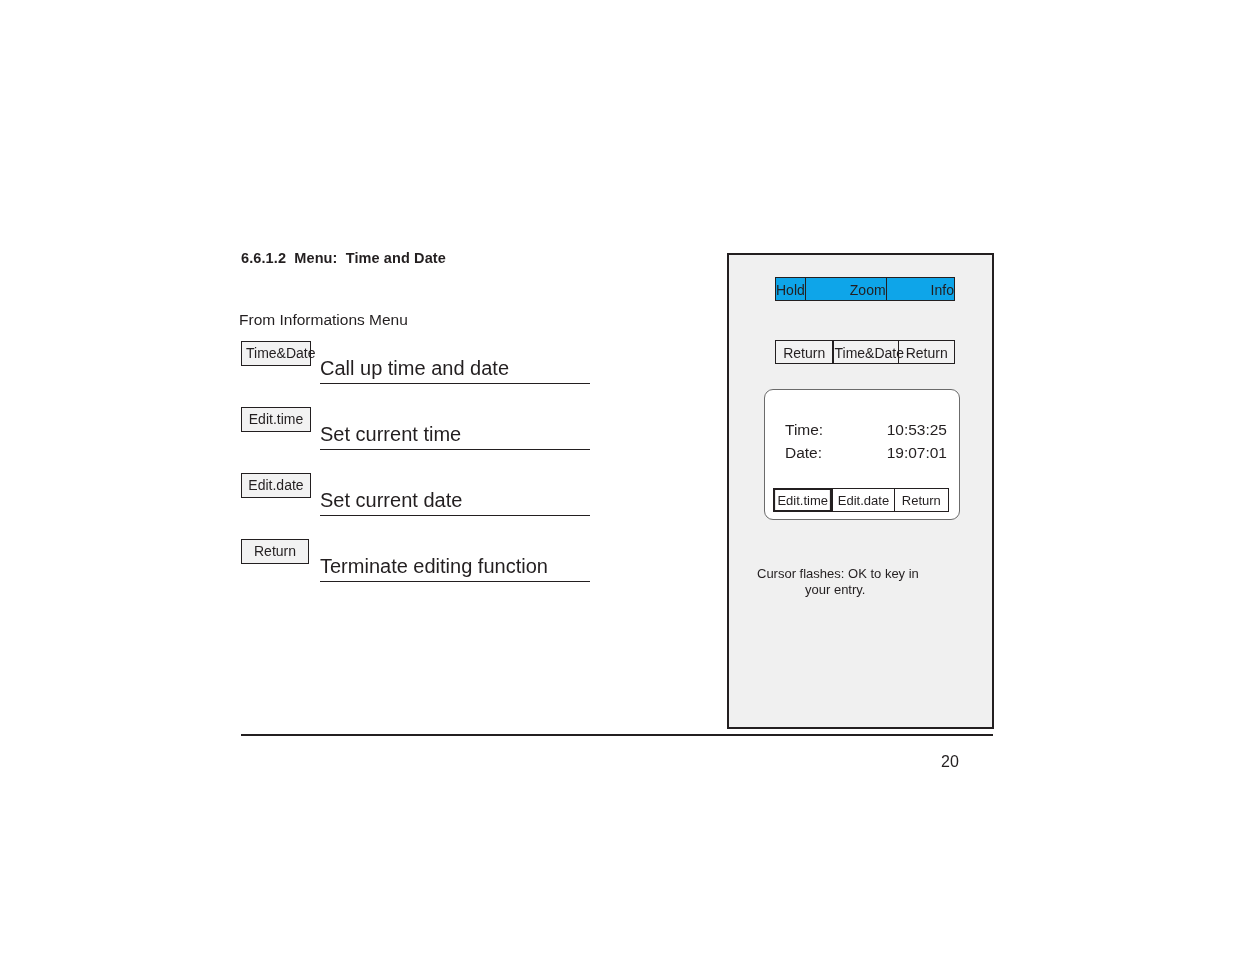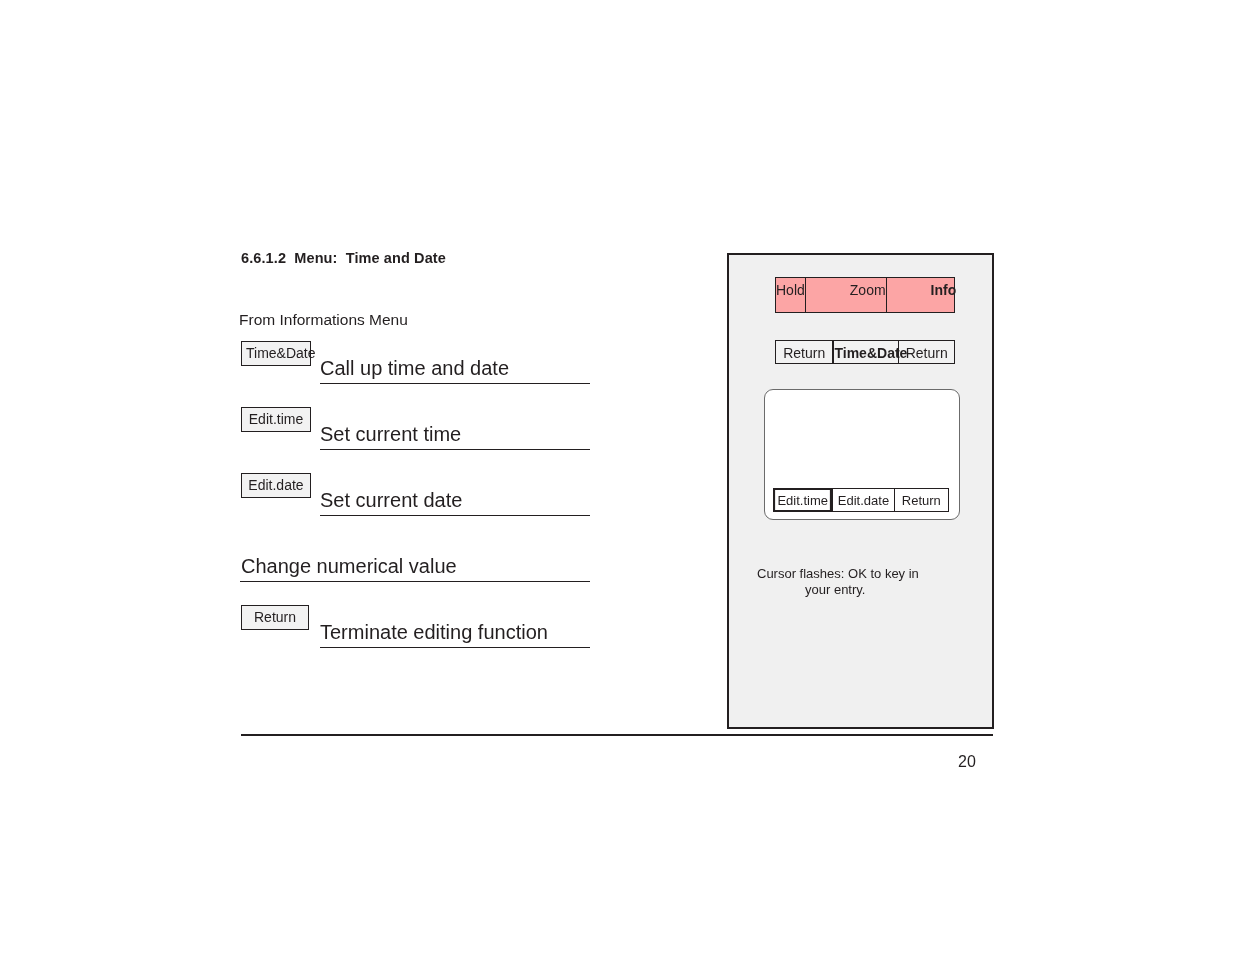--- a/index.html
+++ b/index.html
@@ -162,28 +162,28 @@
   .menubar .mi {
     font-size: 14px;
     line-height: 1;
     padding: 5px 0 6px 0;
     text-align: center;
     border-right: 1.4px solid #231f20;
     box-sizing: border-box;
     white-space: nowrap;
   }
   .menubar .mi:last-child { border-right: none; }
-  .menubar .mi.sel { font-weight: bold; }
+  .menubar .mi.sel { font-weight: normal; }
 
   #menubar-top {
     left: 46px;
     top: 22px;
     width: 180px;
-    height: 36px;
-    background: #fca5a5;
+    height: 24px;
+    background: #0ea5e9;
     gap: 44px;
   }
   #menubar-top .mi { width: 33.333%; }
 
   #menubar-sub {
     left: 46px;
     top: 85px;
     width: 180px;
     height: 24px;
     background: #f2f2f2;
@@ -268,21 +268,21 @@
     top: 734px;
     width: 752px;
     height: 0;
     border-top: 2.6px solid #231f20;
   }
   .page-number {
     position: absolute;
     left: 941px;
     top: 753px;
     width: 52px;
-    text-align: center;
+    text-align: left;
     font-size: 16px;
   }
 </style>
 </head>
 <body>
 
 <div class="page">
 
   <div class="section-heading"><span>6.6.1.2</span>&nbsp;&nbsp;<span>Menu:  Time and Date</span></div>
 
@@ -313,30 +313,20 @@
     <div class="row">
       <div class="keybox w-editdate">Edit.date</div>
       <div class="desc indent">Set current date</div>
       <div class="rule indent"></div>
       <div class="hwkey" style="left:601px; top:-2px;">
         <div class="face"></div>
         <div class="strip">S2</div>
       </div>
     </div>
 
-    <div class="row">
-      <div class="desc flush">Change numerical value</div>
-      <div class="rule flush"></div>
-      <div class="hwkey" style="left:601px; top:-3px;">
-        <div class="face">
-          <div class="tri-down"></div>
-        </div>
-        <div class="strip blank"></div>
-      </div>
-    </div>
 
 
     <div class="row">
       <div class="keybox w-return">Return</div>
       <div class="desc indent">Terminate editing function</div>
       <div class="rule indent"></div>
       <div class="hwkey" style="left:598px; top:-3px;">
         <div class="face"></div>
         <div class="strip">S3</div>
       </div>
@@ -352,20 +342,30 @@
       <div class="mi sel">Info</div>
     </div>
 
     <div class="menubar" id="menubar-sub">
       <div class="mi">Return</div>
       <div class="mi sel">Time&amp;Date</div>
       <div class="mi">Return</div>
     </div>
 
     <div class="lcd">
+      <div class="lcd-lines">
+        <div class="lcd-line">
+          <span class="lbl">Time:</span>
+          <span class="val">10:53:25</span>
+        </div>
+        <div class="lcd-line">
+          <span class="lbl">Date:</span>
+          <span class="val">19:07:01</span>
+        </div>
+      </div>
       <div class="lcd-menu">
         <div class="mi" style="border-right: 2.4px solid rgb(35, 31, 32); box-shadow: rgb(35, 31, 32) 0px 0px 0px 1.1px inset;">Edit.time</div>
         <div class="mi">Edit.date</div>
         <div class="mi">Return</div>
       </div>
     </div>
 
     <div class="panel-caption">
       <div>Cursor flashes: OK to key in</div>
       <div class="l2">your entry.</div>

